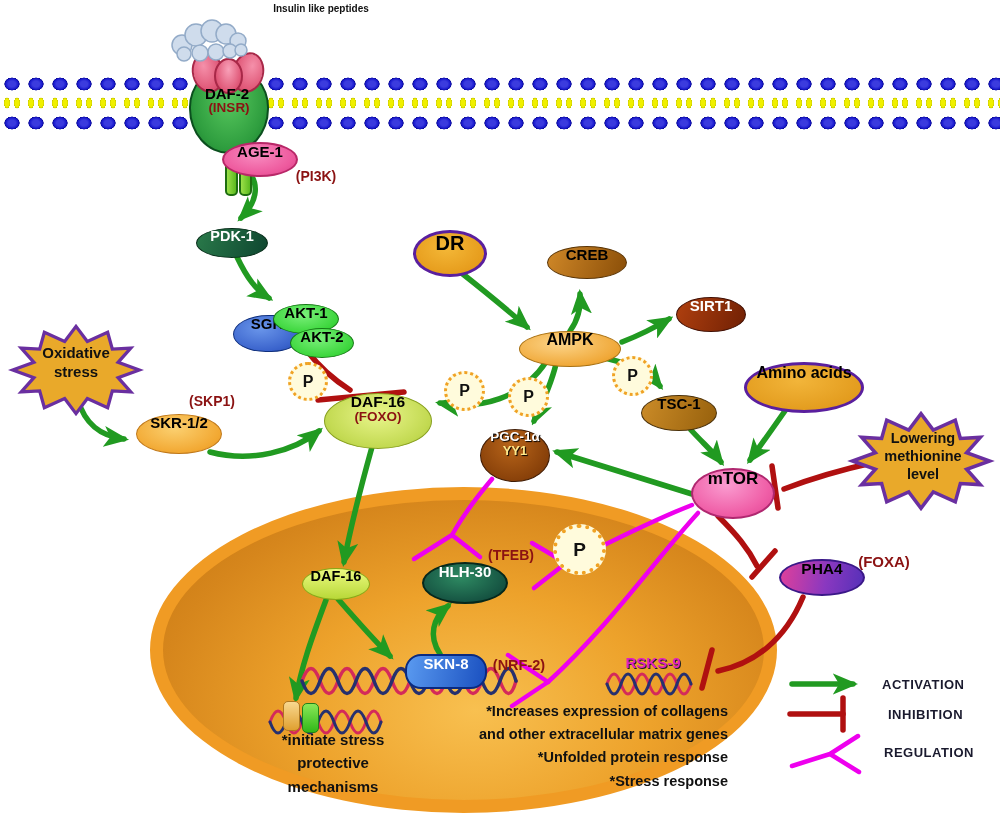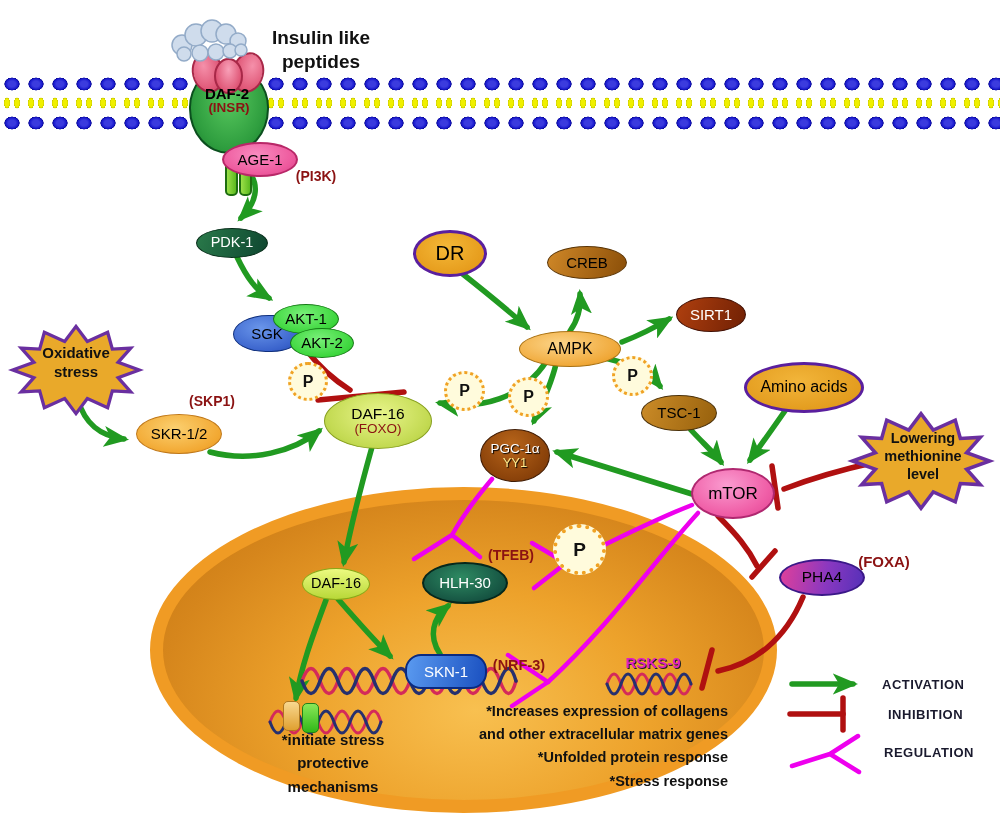--- a/index.html
+++ b/index.html
@@ -1,20 +1,20 @@
 <!DOCTYPE html>
 <html><head>
 <meta charset="utf-8">
 <style>
   html,body{margin:0;padding:0;background:#fff;}
   #stage{position:relative;width:1000px;height:813px;overflow:hidden;background:#fff;
          font-family:"Liberation Sans",sans-serif;}
   .abs{position:absolute;}
-  .node{position:absolute;display:flex;flex-direction:column;align-items:center;justify-content:center;
-        border-radius:50%;font-weight:normal;color:#000;text-align:center;line-height:1.05;z-index:30;}
+  .node{position:absolute;display:flex;flex-direction:column;align-items:center;justify-content:flex-start;
+        border-radius:50%;font-weight:bold;color:#000;text-align:center;line-height:1.05;z-index:30;}
   .lbl{position:absolute;font-weight:bold;color:#111;text-align:center;line-height:1.25;z-index:35;white-space:pre-line;}
   .maroon{color:#8b1212;}
   .phos{position:absolute;background:#fffbdc;border:3px dotted #f0a224;border-radius:50%;
         display:flex;align-items:center;justify-content:center;font-weight:bold;color:#111;
         font-size:16px;z-index:32;font-family:"Liberation Sans",sans-serif;}
   .membrane{position:absolute;left:0;top:75px;width:1000px;height:57px;z-index:5;
     background-image:
       radial-gradient(ellipse 10px 8.5px at 12px 9px,#3b3bde 35%,#1a1ace 62%,#0b0b96 74%,rgba(0,0,0,0) 78%),
       radial-gradient(ellipse 10px 8.5px at 12px 9px,#3b3bde 35%,#1a1ace 62%,#0b0b96 74%,rgba(0,0,0,0) 78%),
       radial-gradient(ellipse 3.6px 6.4px at 7px 8px,#f0f000 60%,#c8c800 82%,rgba(0,0,0,0) 88%),
@@ -27,21 +27,21 @@
     background:radial-gradient(ellipse at 52% 70%,#f8c050 0%,#eda22b 40%,#d6861c 72%,#c2740f 100%);}
   svg.wires{position:absolute;left:0;top:0;z-index:20;}
   .leg{position:absolute;font-weight:600;color:#1a1a2e;font-size:13px;letter-spacing:.5px;z-index:35;}
   .leg-block *{font-family:"Liberation Sans",sans-serif;}
 </style>
 </head>
 <body>
 
 <div id="stage">
 
-  <div class="lbl" style="left:236px;top:3px;width:170px;font-size:19px;margin-top:23px;">Insulin like peptides</div>
+  <div class="lbl" style="left:236px;top:3px;width:170px;font-size:10px;">Insulin like peptides</div>
 
   <div class="membrane"></div>
 
   <div class="nucleus"></div>
 
   <svg class="wires" width="1000" height="813" viewBox="0 0 1000 813">
     <defs>
       <marker id="ga" viewBox="0 0 6 5" refX="4.8" refY="2.5" markerWidth="4.6" markerHeight="3.9" orient="auto-start-reverse" markerUnits="strokeWidth">
         <path d="M0,0 L6,2.5 L0,5 L1.5,2.5 Z" fill="#219a21"></path>
       </marker>
@@ -209,23 +209,23 @@
   </div>
   <div class="lbl maroon" style="left:478px;top:547px;width:66px;font-size:14px;">(TFEB)</div>
 
 
   <svg class="abs" style="left:298px;top:660px;z-index:22;" width="222" height="42" viewBox="0 0 222 42">
     <path d="M4,21 Q13,-4 22,21 Q31,46 40,21 Q49,-4 58,21 Q67,46 76,21 Q85,-4 94,21 Q103,46 112,21 Q121,-4 130,21 Q139,46 148,21 Q157,-4 166,21 Q175,46 184,21 Q193,-4 202,21 Q211,46 218,21" fill="none" stroke="#d42a5a" stroke-width="3.5" stroke-linecap="round"></path>
     <path d="M4,21 Q13,46 22,21 Q31,-4 40,21 Q49,46 58,21 Q67,-4 76,21 Q85,46 94,21 Q103,-4 112,21 Q121,46 130,21 Q139,-4 148,21 Q157,46 166,21 Q175,-4 184,21 Q193,46 202,21 Q211,-4 218,21" fill="none" stroke="#26306e" stroke-width="3.5" stroke-linecap="round"></path>
   </svg>
 
   <div class="node" style="left:405px;top:654px;width:78px;height:31px;border-radius:16px;border:2px solid #0a2a80;background:linear-gradient(100deg,#5a9af0,#1a50c0);color:#fff;font-size:15px;">
-    <span>SKN-1</span>
-  </div>
-  <div class="lbl maroon" style="left:486px;top:656px;width:66px;font-size:14.5px;">(NRF-3)</div>
+    <span>SKN-8</span>
+  </div>
+  <div class="lbl maroon" style="left:486px;top:656px;width:66px;font-size:14.5px;">(NRF-2)</div>
 
   <svg class="abs" style="left:604px;top:668px;z-index:22;" width="94" height="32" viewBox="0 0 94 32">
     <path d="M3,16 Q10,-4 17,16 Q24,36 31,16 Q38,-4 45,16 Q52,36 59,16 Q66,-4 73,16 Q80,36 87,16" fill="none" stroke="#d42a5a" stroke-width="3" stroke-linecap="round"></path>
     <path d="M3,16 Q10,36 17,16 Q24,-4 31,16 Q38,36 45,16 Q52,-4 59,16 Q66,36 73,16 Q80,-4 87,16" fill="none" stroke="#26306e" stroke-width="3" stroke-linecap="round"></path>
   </svg>
   <div class="lbl" style="left:618px;top:654px;width:70px;font-size:15px;color:#e020c0;text-shadow:1px 1px 0 #222;z-index:31;">RSKS-9</div>
 
   <svg class="abs" style="left:266px;top:702px;z-index:22;" width="120" height="40" viewBox="0 0 120 40">
     <path d="M4,20 Q12,-2 20,20 Q28,42 36,20 Q44,-2 52,20 Q60,42 68,20 Q76,-2 84,20 Q92,42 100,20 Q108,-2 115,20" fill="none" stroke="#d42a5a" stroke-width="3" stroke-linecap="round"></path>
     <path d="M4,20 Q12,42 20,20 Q28,-2 36,20 Q44,42 52,20 Q60,-2 68,20 Q76,42 84,20 Q92,-2 100,20 Q108,42 115,20" fill="none" stroke="#26306e" stroke-width="3" stroke-linecap="round"></path>

